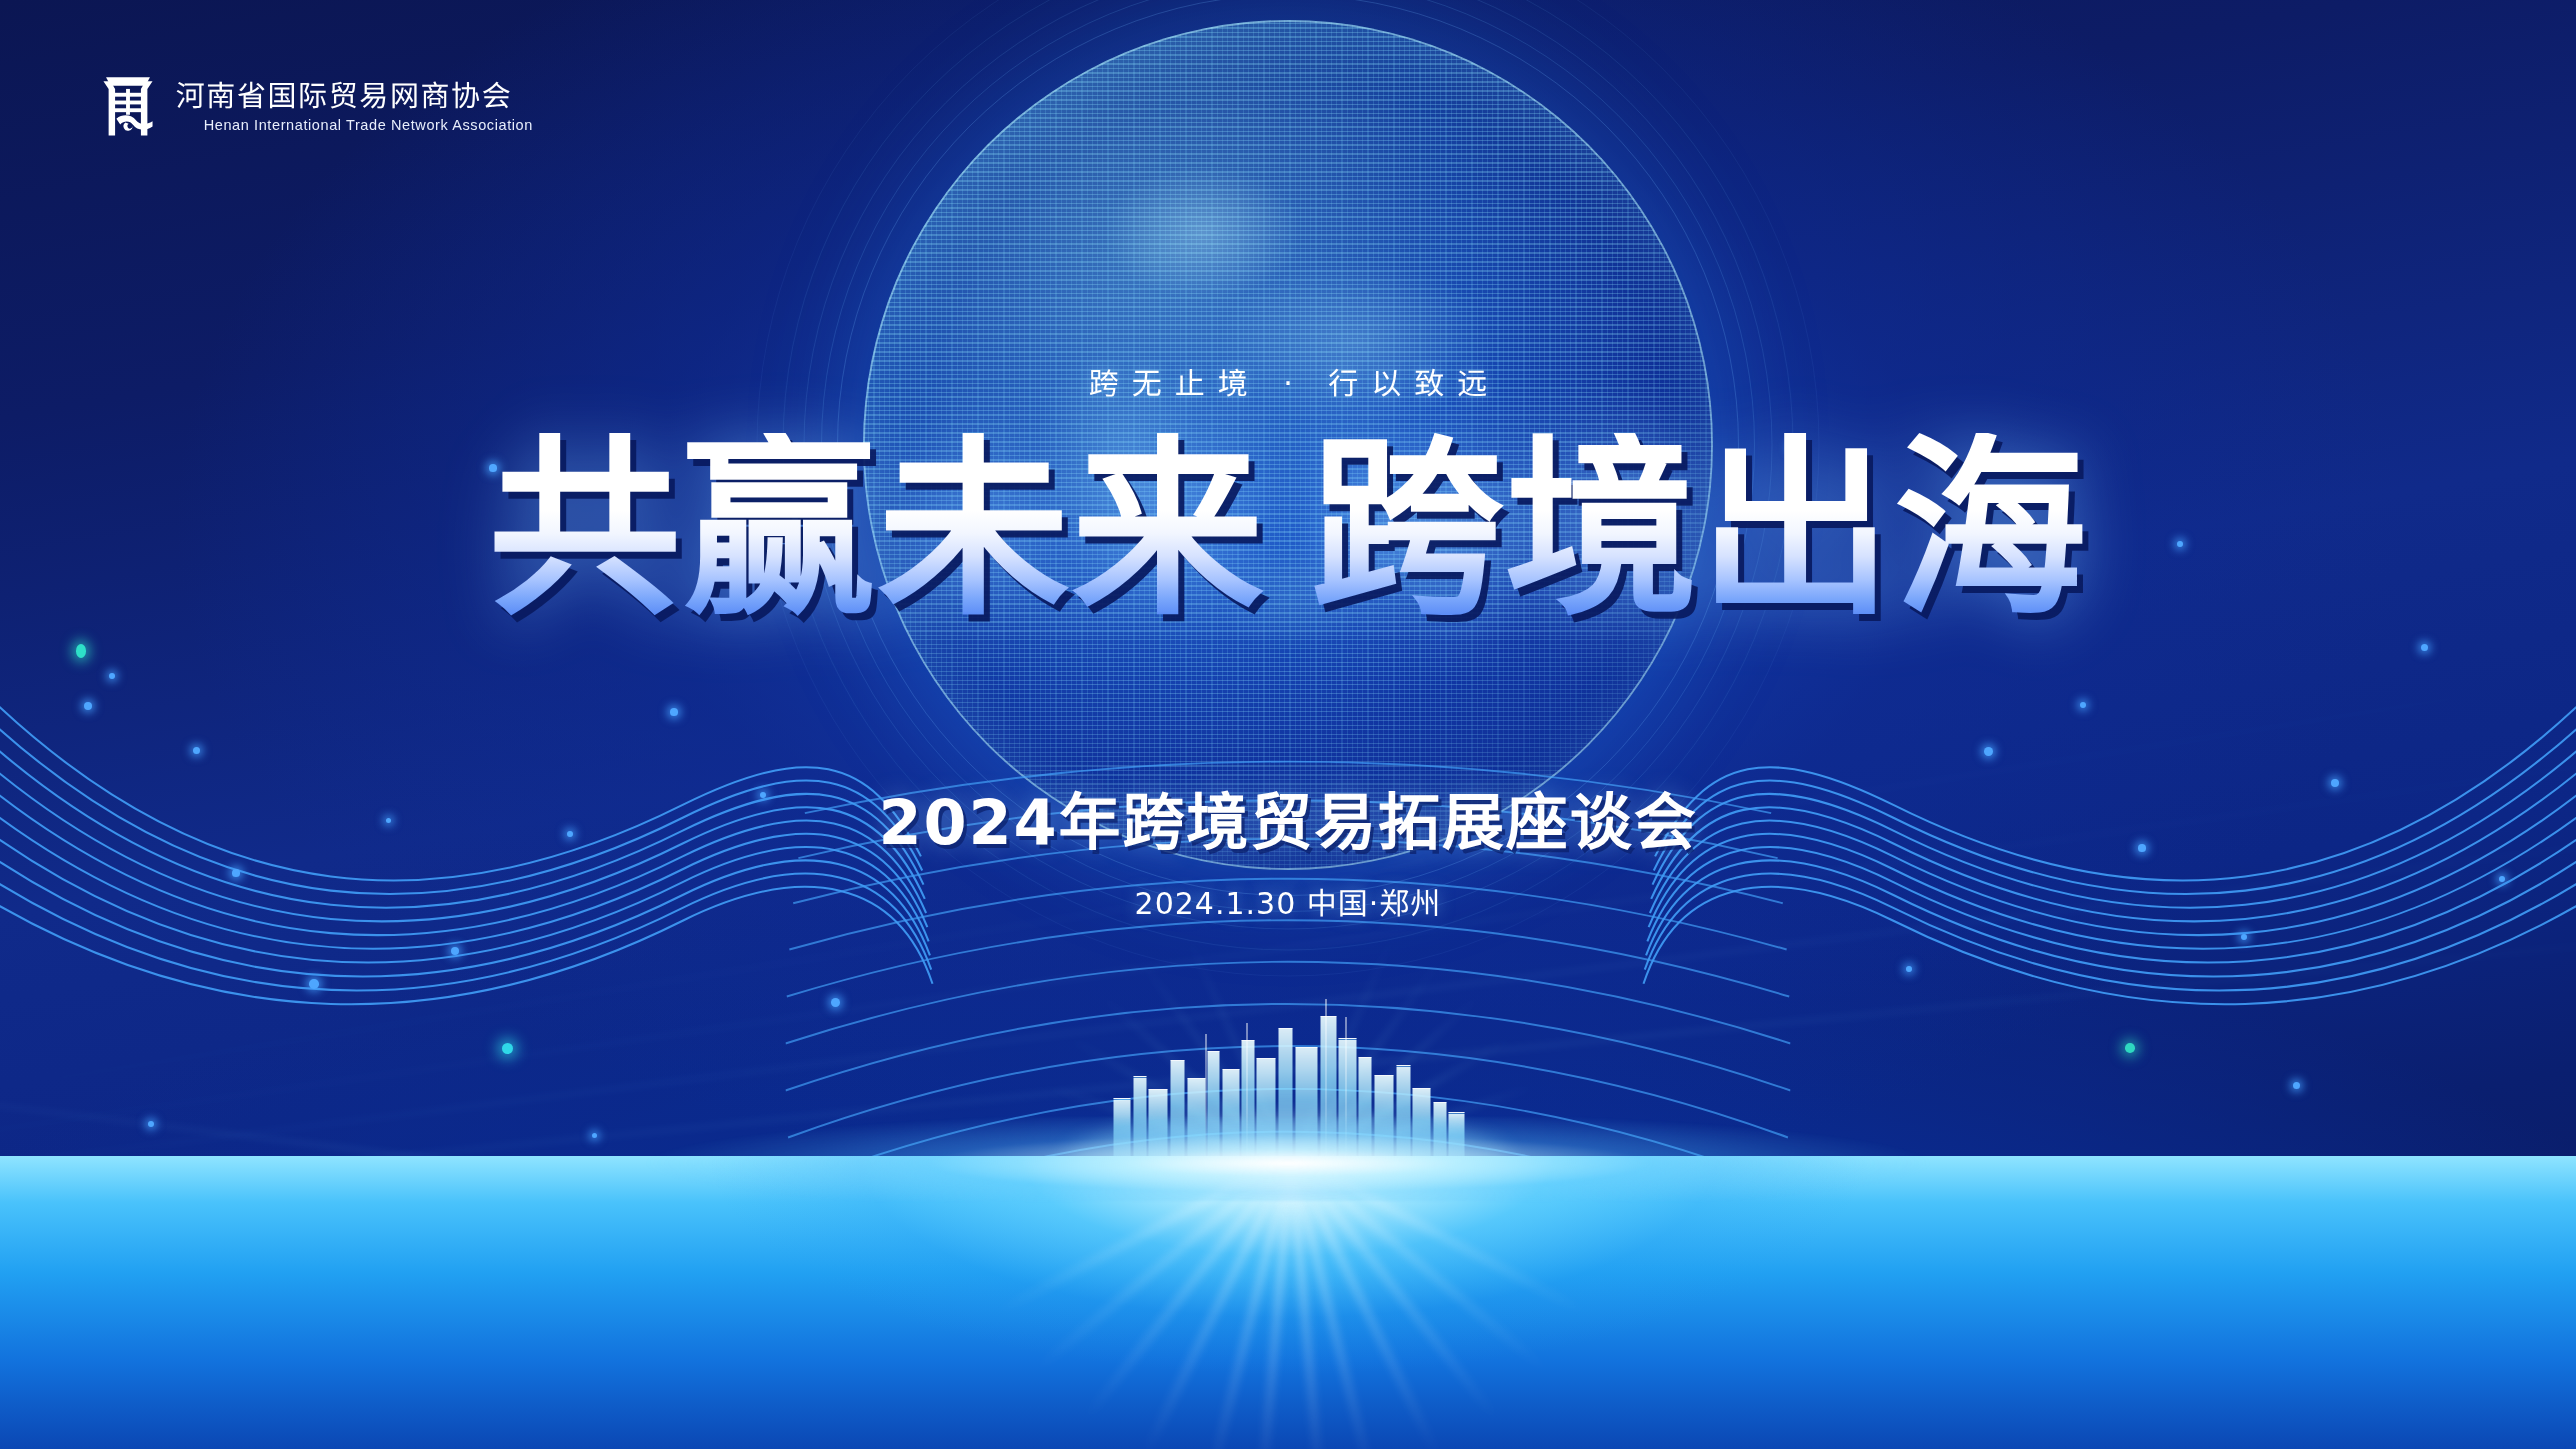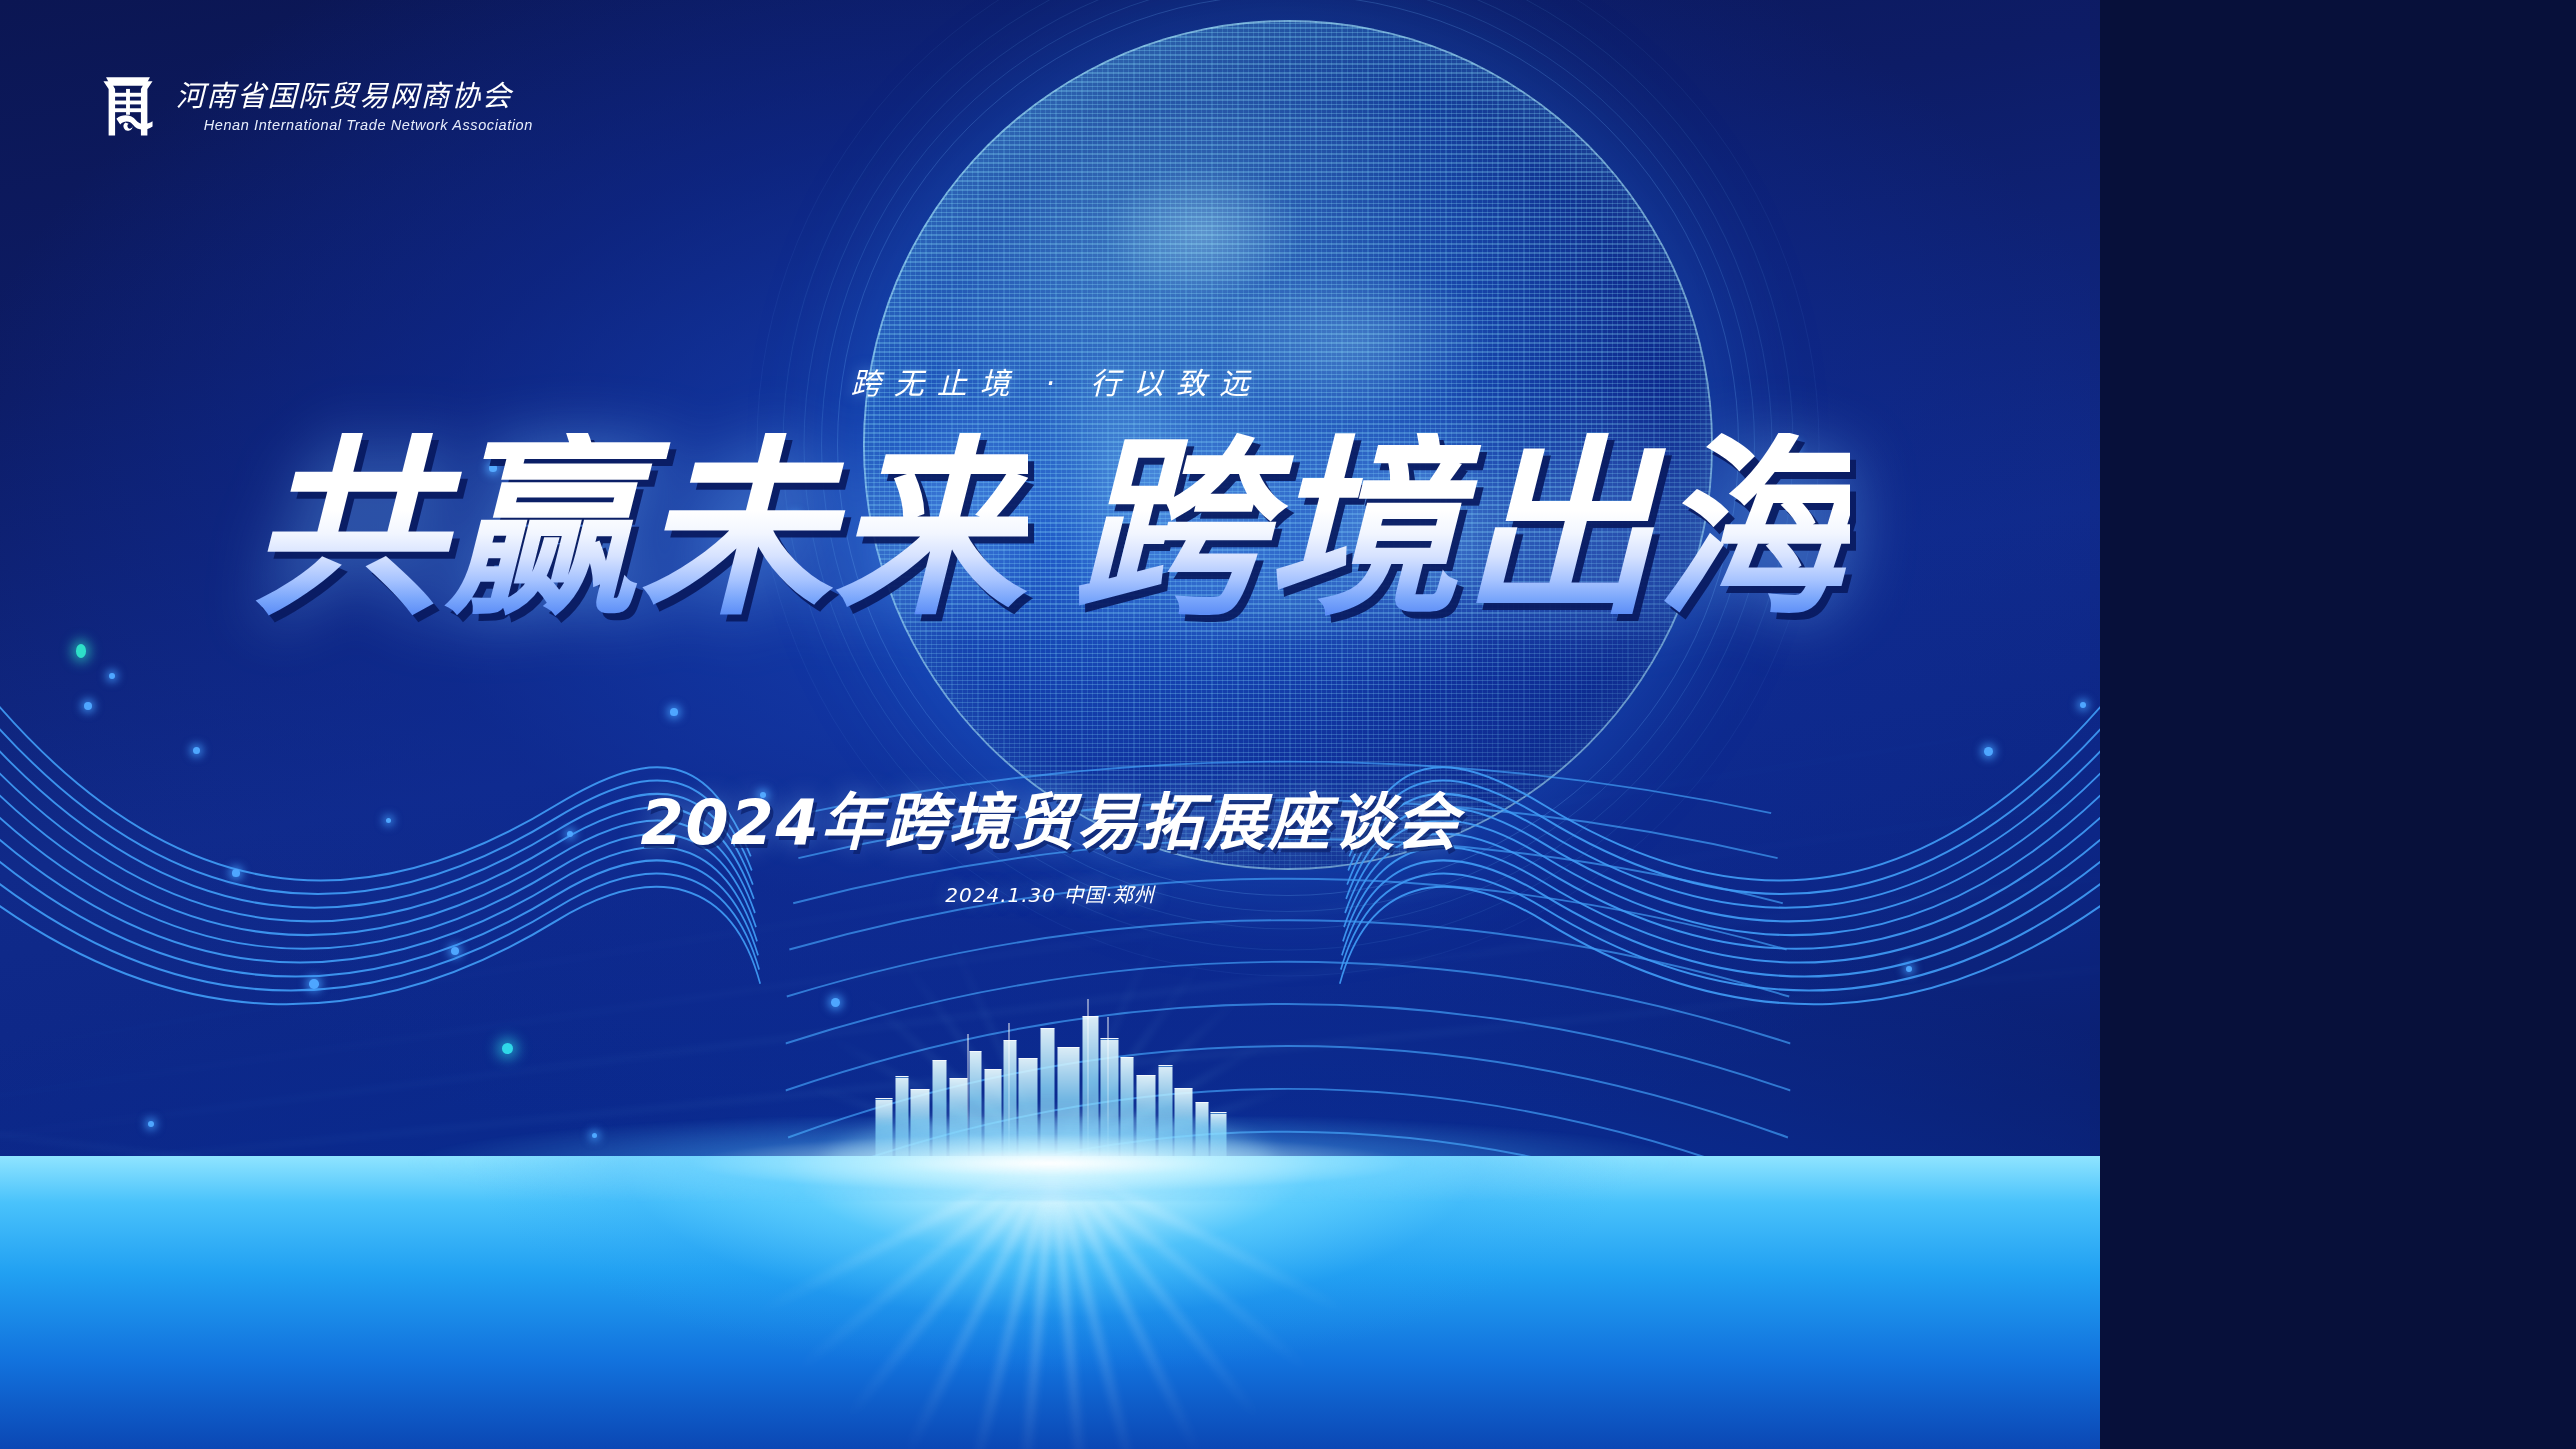--- a/index.html
+++ b/index.html
@@ -1,29 +1,28 @@
 <!DOCTYPE html>
 <html lang="zh-CN" style="font-size:10.3px"><head>
 <meta charset="utf-8">
 <title>跨境出海 共赢未来</title>
 <style>
   html,body{margin:0;padding:0;background:#07103a;}
   *{box-sizing:border-box;}
 
   #stage{
     position:relative;
-    width:2100px;
+    width:2576px;
     height:1449px;
     overflow:hidden;
     font-family:"Liberation Sans","DejaVu Sans",sans-serif;
     background:
       radial-gradient(ellipse 1546px 966px at 50% 36%, rgba(22,70,190,0.85) 0%, rgba(14,44,150,0.55) 42%, rgba(9,22,92,0.0) 72%),
       radial-gradient(ellipse 2061px 902px at 50% 108%, #1f7ff0 0%, #0d47c8 28%, #0a2a8e 52%, rgba(8,22,80,0) 78%),
       linear-gradient(170deg,#0b1653 0%,#0d1c66 22%,#102a8a 48%,#0c2686 66%,#0a1f70 80%,#091a5e 100%);
-    font-style: italic;
   }
 
   
   .streaks{position:absolute;inset:0;pointer-events:none;overflow:hidden;}
   .streak{
     position:absolute;left:-20%;width:140%;height:1.9px;
     background:linear-gradient(90deg,rgba(90,170,255,0) 0%,rgba(120,200,255,.34) 30%,rgba(150,220,255,.5) 52%,rgba(110,190,255,.28) 74%,rgba(90,170,255,0) 100%);
     filter:blur(3.9px);
   }
 
@@ -156,21 +155,21 @@
   .subtitle{
     position:absolute;left:0;right:0;top:792px;text-align:center;
     font-size:62px;font-weight:700;letter-spacing:1.9px;line-height:1;
     font-family:"DejaVu Sans","Liberation Sans",sans-serif;
     color:#ffffff;
     text-shadow:3.2px 3.9px 0 rgba(11,32,108,.75), 0 0 26px rgba(140,205,255,.45);
   }
 
   .datebar{
     position:absolute;left:0;right:0;top:879px;text-align:center;
-    font-size:20px;letter-spacing:1px;color:#ffffff;
+    font-size:30px;letter-spacing:1px;color:#ffffff;
     font-family:"DejaVu Sans","Liberation Sans",sans-serif;
     text-shadow:0 0 15.5px rgba(130,200,255,.6);
   }
 </style>
 </head>
 <body>
 
 <div id="stage">
 
   <div class="streaks">

